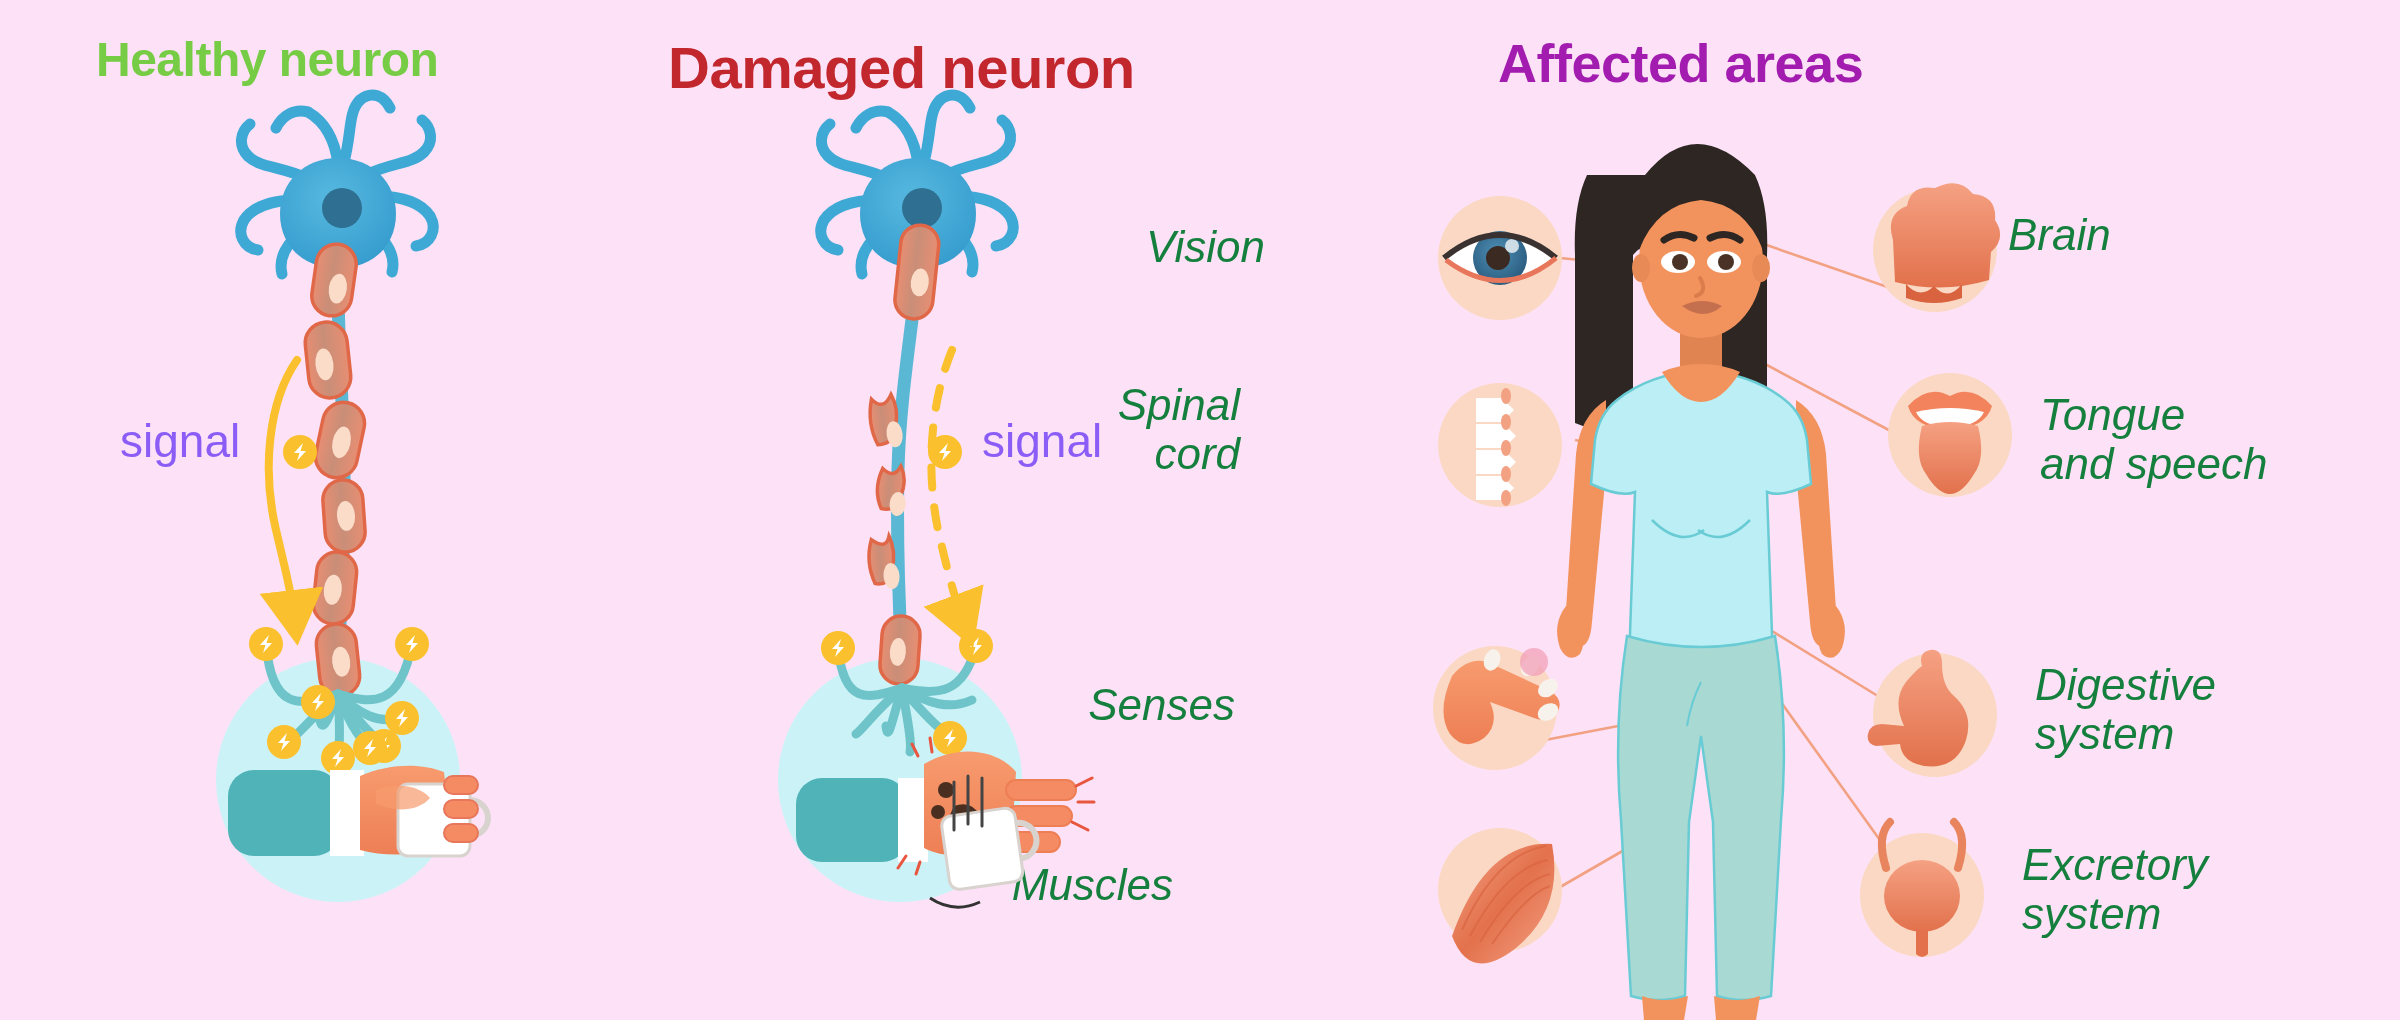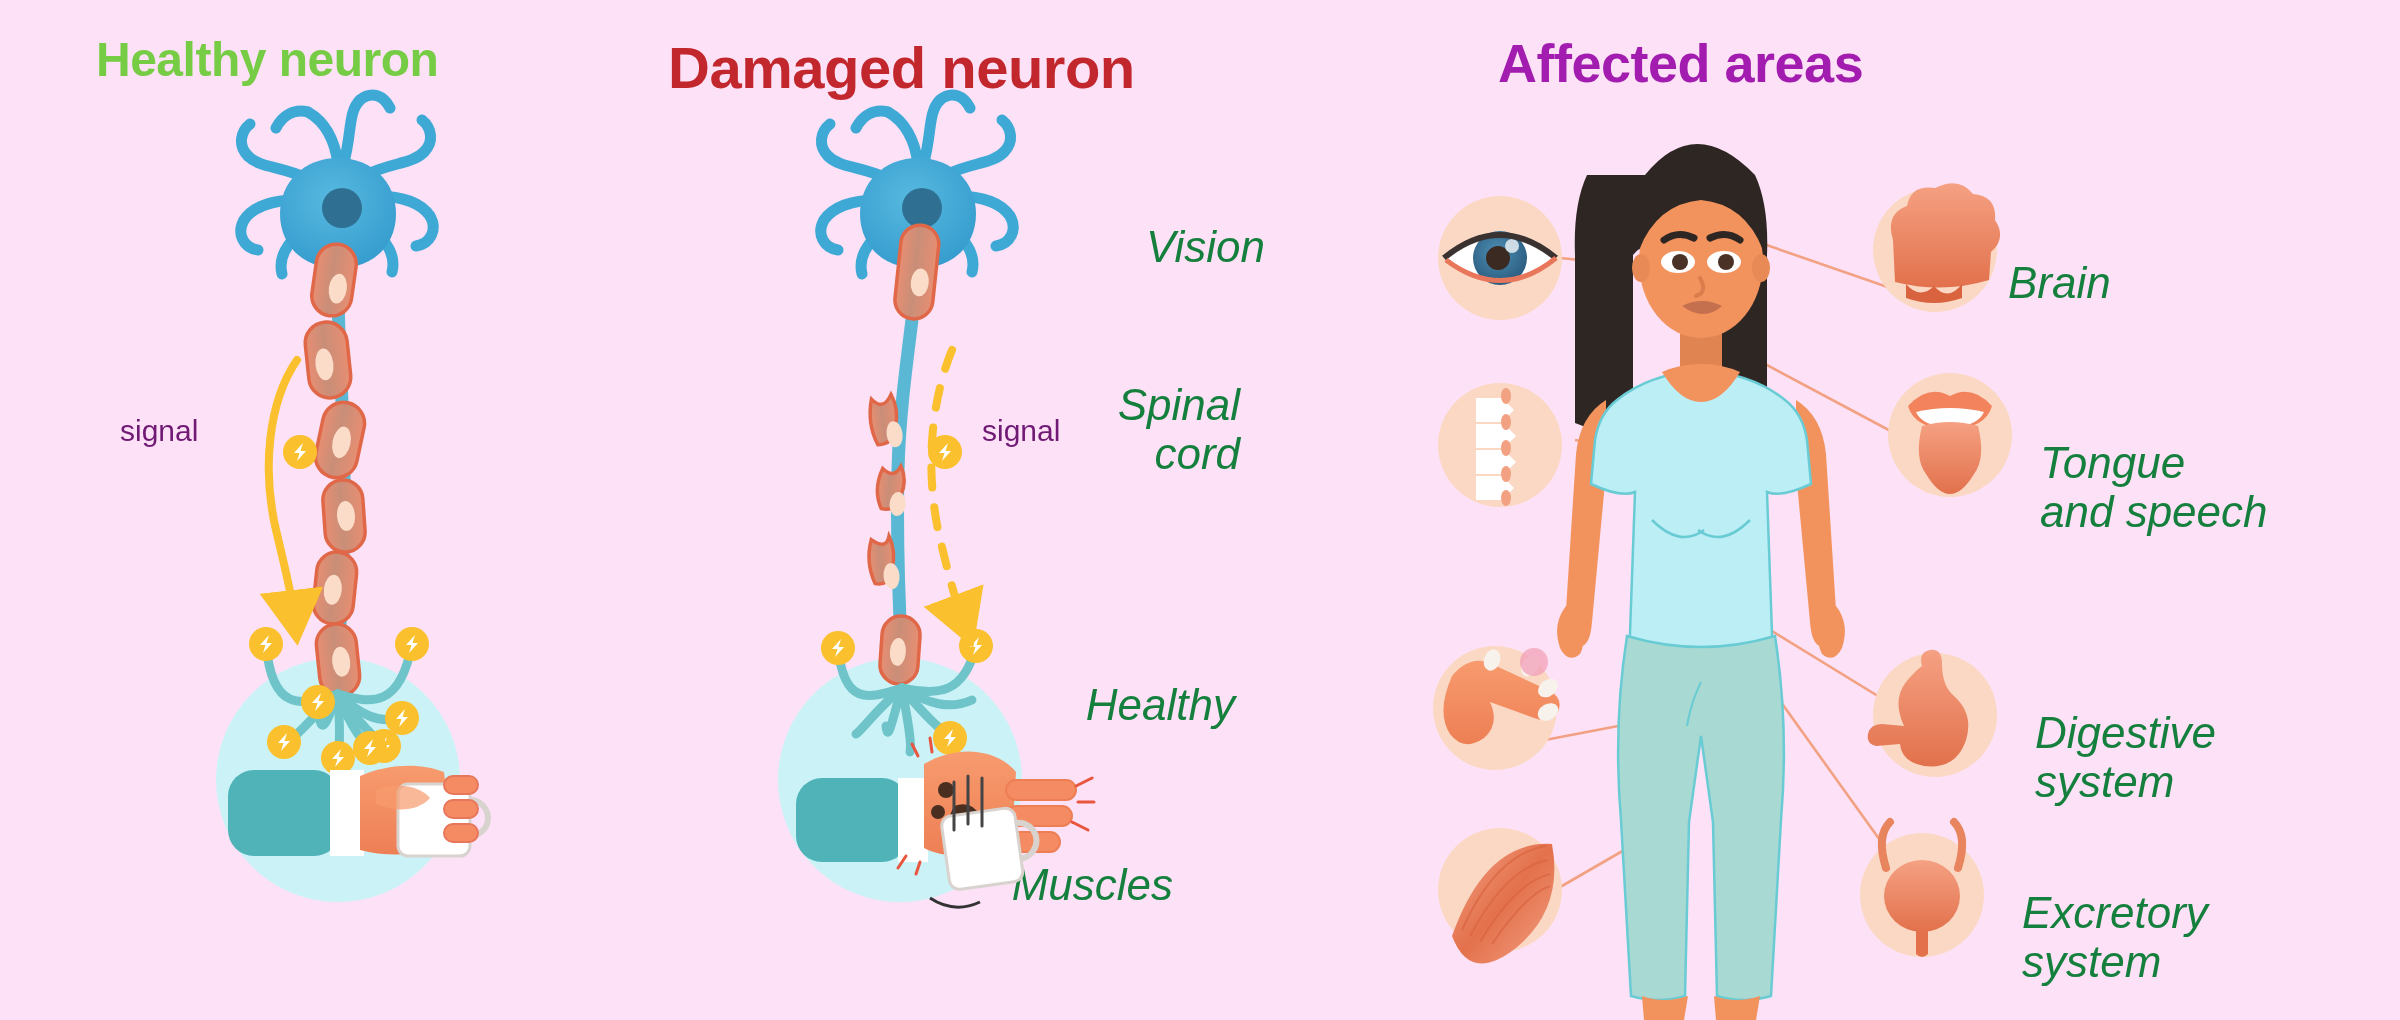--- a/index.html
+++ b/index.html
@@ -17,31 +17,31 @@
     font-weight:bold;
     letter-spacing:-.5px;
     white-space:nowrap;
   }
   #title-healthy{left:96px;top:32px;font-size:48px;color:#76CC44;}
   #title-damaged{left:668px;top:34px;font-size:58px;color:#C1272D;}
   #title-affected{left:1498px;top:32px;font-size:54px;color:#a21caf;}
 
   
   .signal-word{
-    position:absolute;font-size:30px;color:#701a75;white-space:nowrap;
+    position:absolute;font-size:46px;color:#8b5cf6;white-space:nowrap;
   }
   #signal-healthy{left:120px;top:414px;}
   #signal-damaged{left:982px;top:414px;}
 
   
   .area-label{
     position:absolute;font-size:44px;color:#15803d;line-height:1.12;white-space:pre-line;font-style:italic;
   }
   .area-label.right-al{text-align:right;}
-  .area-label.left-al{text-align:left;margin-top:48px;}
+  .area-label.left-al{text-align:left;}
 
   #lbl-vision{right:1135px;top:222px;}
   #lbl-spinal{right:1160px;top:380px;}
   #lbl-senses{right:1165px;top:680px;}
   #lbl-muscles{right:1227px;top:860px;margin-left:39px;}
   #lbl-brain{left:2008px;top:210px;}
   #lbl-tongue{left:2040px;top:390px;}
   #lbl-digestive{left:2035px;top:660px;}
   #lbl-excretory{left:2022px;top:840px;}
 
@@ -55,21 +55,21 @@
   <div class="title" id="title-healthy">Healthy neuron</div>
   <div class="title" id="title-damaged">Damaged neuron</div>
   <div class="title" id="title-affected">Affected areas</div>
 
   <div class="signal-word" id="signal-healthy">signal</div>
   <div class="signal-word" id="signal-damaged">signal</div>
 
   <div class="area-label right-al" id="lbl-vision">Vision</div>
   <div class="area-label right-al" id="lbl-spinal">Spinal
 cord</div>
-  <div class="area-label right-al" id="lbl-senses">Healthy</div>
+  <div class="area-label right-al" id="lbl-senses">Senses</div>
   <div class="area-label right-al" id="lbl-muscles">Muscles</div>
   <div class="area-label left-al" id="lbl-brain">Brain</div>
   <div class="area-label left-al" id="lbl-tongue">Tongue
 and speech</div>
   <div class="area-label left-al" id="lbl-digestive">Digestive
 system</div>
   <div class="area-label left-al" id="lbl-excretory">Excretory
 system</div>
 
   <svg class="art" viewBox="0 0 2400 1020" xmlns="http://www.w3.org/2000/svg">

